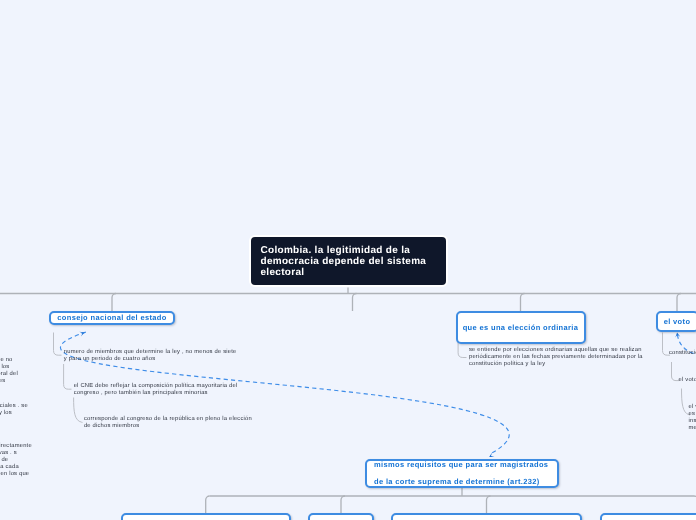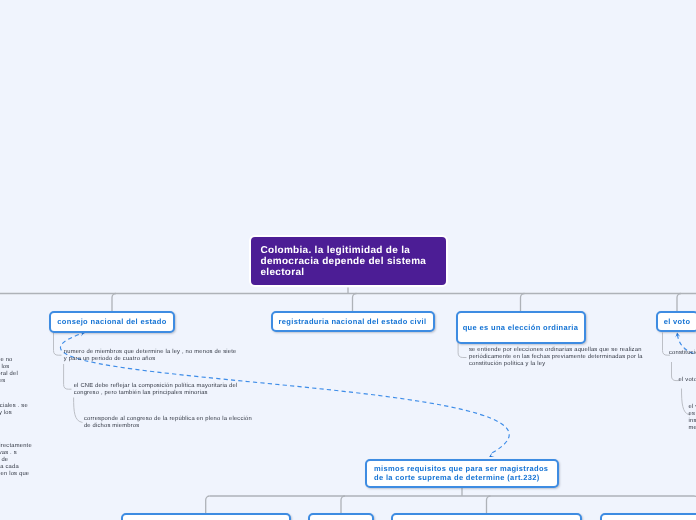--- a/index.html
+++ b/index.html
@@ -4,29 +4,29 @@
 <title>Colombia. la legitimidad de la democracia depende del sistema electoral</title>
 <style>
   html,body{margin:0;padding:0;}
   body{width:696px;height:520px;overflow:hidden;background:#f0f4fd;
        font-family:"Liberation Sans",sans-serif;-webkit-font-smoothing:antialiased;text-rendering:geometricPrecision;}
   #stage{position:relative;width:696px;height:520px;overflow:hidden;background:#f0f4fd;}
   svg.links{position:absolute;left:0;top:0;width:696px;height:520px;overflow:visible;}
 
   .node{position:absolute;box-sizing:border-box;}
 
-  .root{background:#4c1d95;color:#ffffff;border:2.5px solid #ffffff;border-radius:6px;
+  .root{background:#0f172a;color:#ffffff;border:2.5px solid #ffffff;border-radius:6px;
         font-weight:bold;font-size:10px;letter-spacing:0.3px;line-height:11px;
         padding:8px 6px 0 10px;}
 
   .box{background:#ffffff;color:#1473d4;border:2px solid #3e8ce2;border-radius:5px;
        font-weight:bold;font-size:7.5px;letter-spacing:0.35px;line-height:9.4px;
        display:flex;align-items:center;justify-content:center;padding-top:1px;
        box-shadow:1px 1px 2px rgba(60,70,90,0.28);white-space:nowrap;}
-  .box.wrap{white-space:normal;text-align:left;align-items:flex-start;justify-content:center;}
+  .box.wrap{white-space:normal;text-align:left;align-items:flex-start;justify-content:space-between;}
 
   .leaf{position:absolute;color:#2f3440;font-size:5.8px;letter-spacing:0.2px;
         line-height:7.05px;white-space:pre;}
 </style>
 </head>
 <body>
 
 <div id="stage">
 
   <svg class="links" width="696" height="520" viewBox="0 0 696 520">
@@ -63,23 +63,22 @@
     </g>
     <g fill="#1a6fd4" stroke="none">
       <path d="M84.50,332.60 L80.93,336.43 L82.54,333.26 L79.34,331.69 Z"></path>
       <path d="M489.20,457.00 L491.98,452.56 L491.00,455.98 L494.43,456.92 Z"></path>
       <path d="M677.10,332.60 L680.26,336.77 L677.41,334.65 L675.32,337.52 Z"></path>
     </g>
   </svg>
 
   <div class="node root" style="left:248.5px;top:235px;width:199px;height:52px;">Colombia. la legitimidad de la democracia depende del sistema electoral</div>
 
-  <div class="node box" style="left:49px;top:310.7px;width:126px;height:22px;">consejo nacional del estado</div>
+  <div class="node box" style="left:49px;top:310.7px;width:126px;height:14px;">consejo nacional del estado</div>
 
-  <div class="node box" style="left:270.5px;top:310.7px;width:164px;height:21px;">registraduria nacional del estado civil</div>
 
   <div class="node box" style="left:455.5px;top:310.7px;width:130px;height:33px;">que es una elección ordinaria</div>
 
   <div class="node box" style="left:655.5px;top:310.7px;width:43px;height:21px;">el voto</div>
 
   <div class="node box wrap" style="left:365px;top:459px;width:194px;height:29px;padding:0 7px;line-height:8.4px;flex-direction:column;">
     <span>mismos requisitos que para ser magistrados</span>
     <span>de la corte suprema de determine (art.232)</span>
   </div>
 

